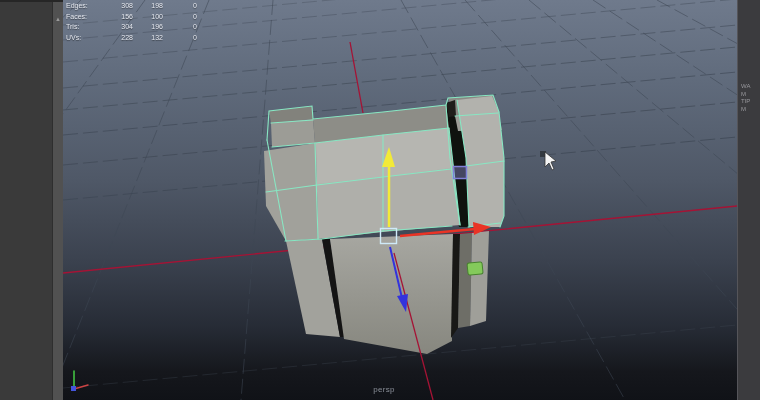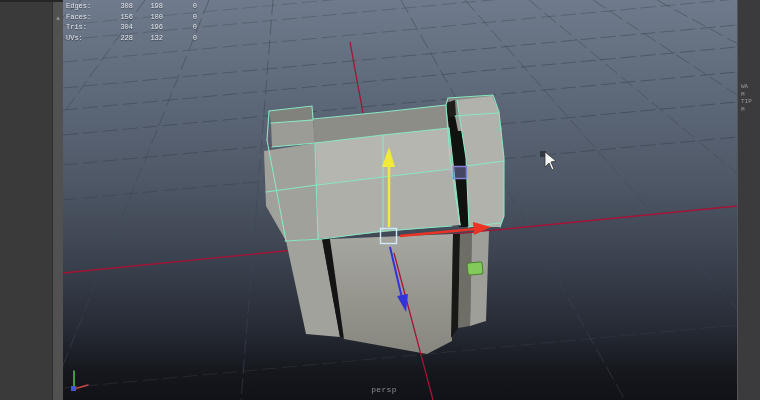--- a/index.html
+++ b/index.html
@@ -1,19 +1,19 @@
 <!DOCTYPE html>
 <html><head>
 <meta charset="utf-8">
 <style>
   html,body{margin:0;padding:0;background:#000;}
   *{box-sizing:border-box;}
   .stage{
     position:relative;width:760px;height:400px;overflow:hidden;
-    font-family:Liberation Mono, monospace;
+    font-family:Liberation Sans, sans-serif;
     background:#1a1c21;
   }
   
   .left-panel{
     position:absolute;left:0;top:0;width:63px;height:400px;
     background:#3a3a3a;border-top:2px solid #262626;
   }
   .left-scrollbar{
     position:absolute;right:0;top:0;width:11px;height:400px;
     background:#515151;border-left:1px solid #2e2e2e;

